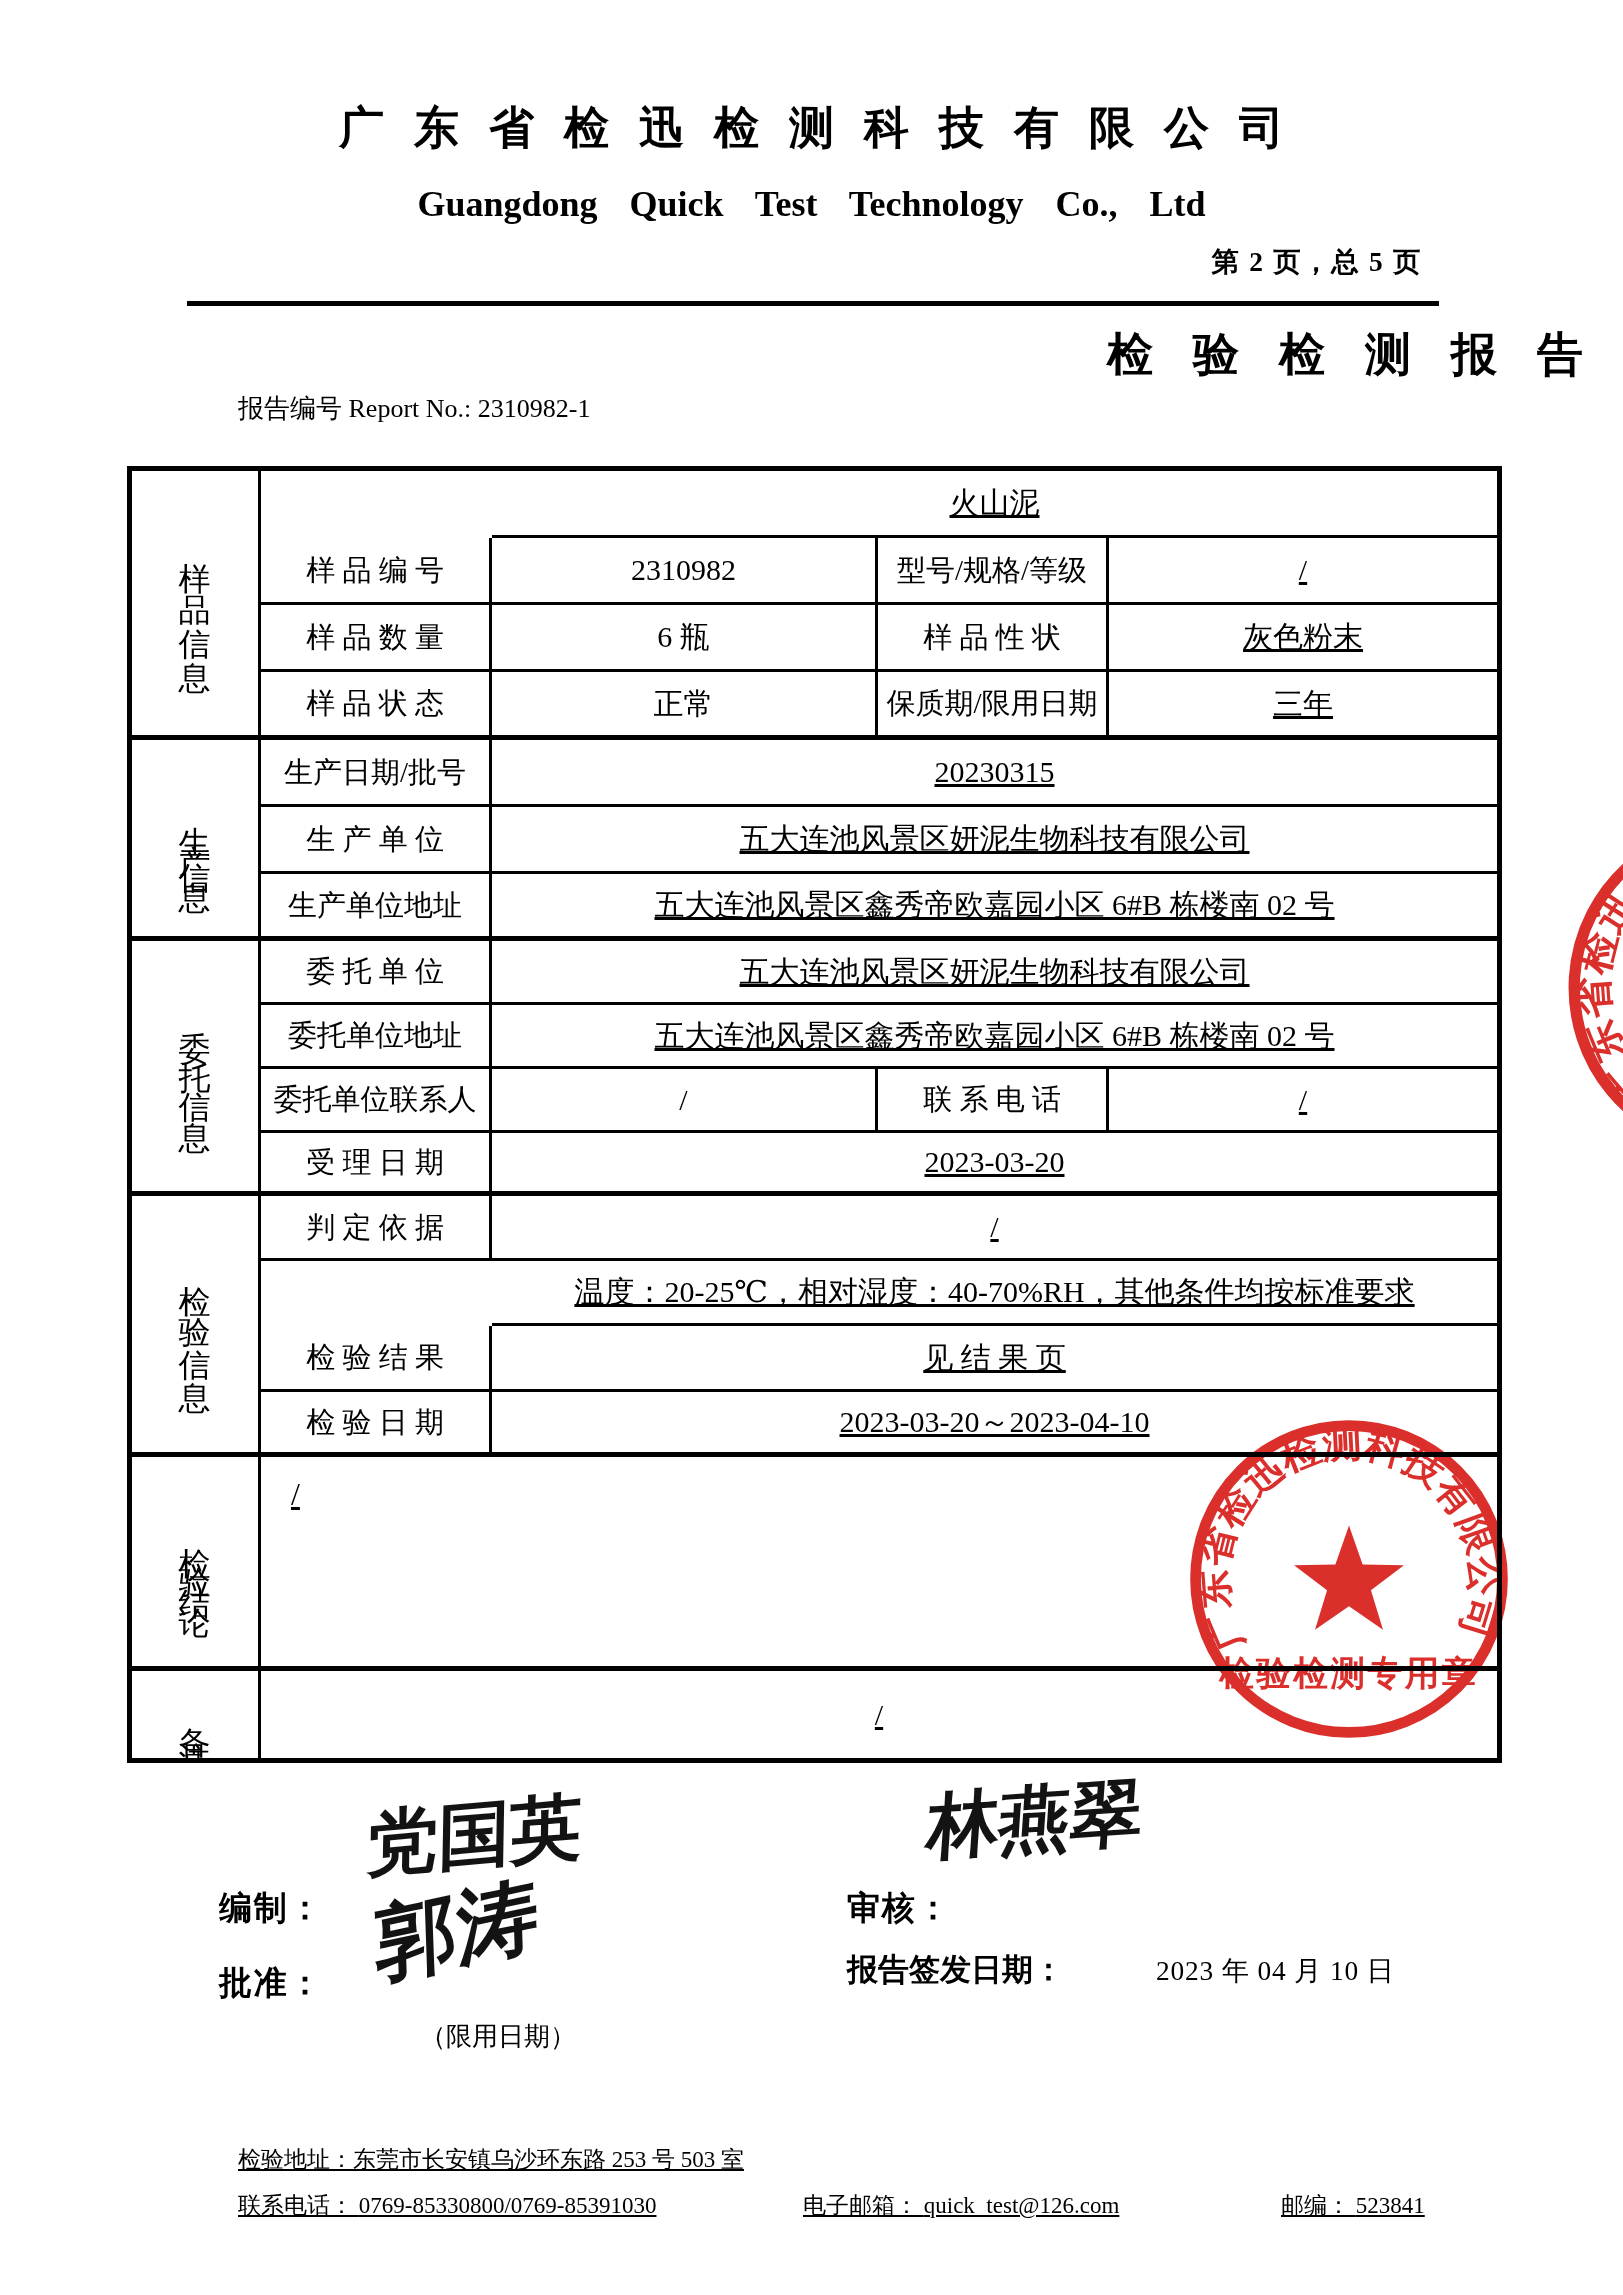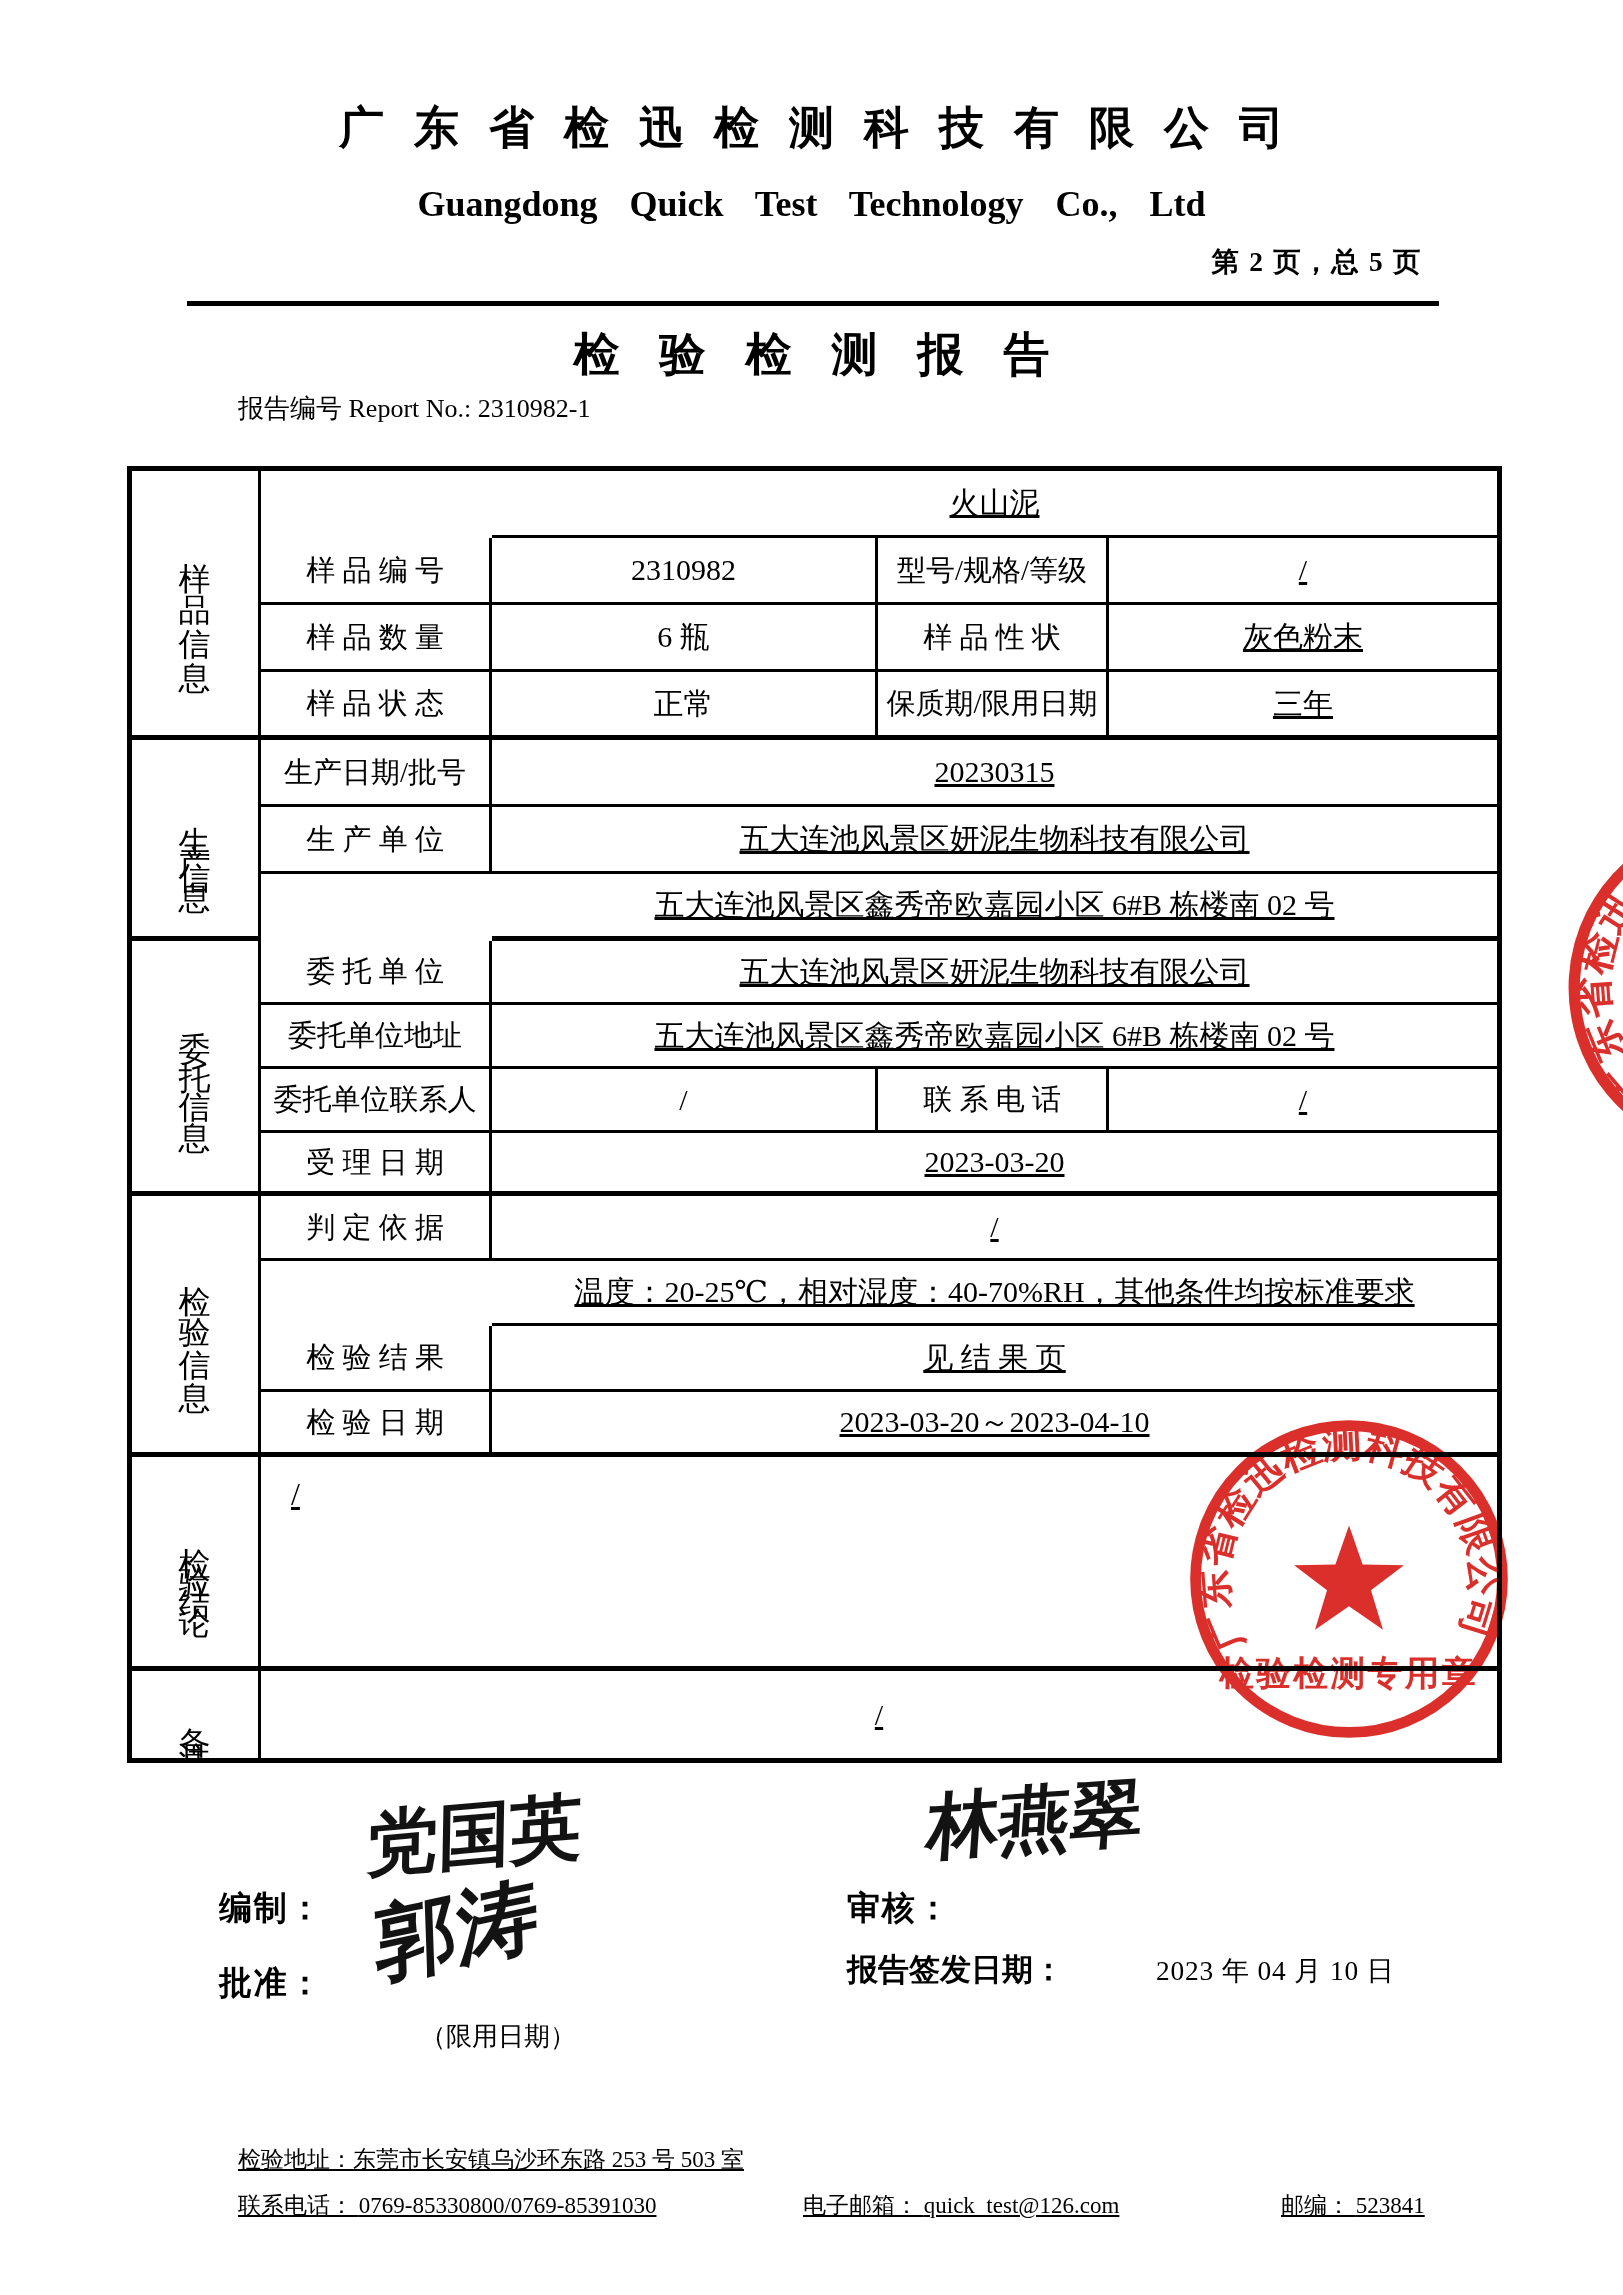--- a/index.html
+++ b/index.html
@@ -9,21 +9,21 @@
     font-family:"Liberation Serif","DejaVu Serif",serif;
   }
   .abs{position:absolute;}
   
   .company-cn{top:98px;left:0;width:100%;text-align:center;font-size:45px;font-weight:600;
     letter-spacing:30px;padding-left:30px;box-sizing:border-box;white-space:nowrap;}
   .company-en{top:183px;left:0;width:100%;text-align:center;font-size:36px;font-weight:600;
     word-spacing:23px;white-space:nowrap;}
   .page-info{top:244px;right:201px;font-size:27.4px;font-weight:600;letter-spacing:1.7px;}
   .head-rule{top:301px;left:187px;width:1252px;height:5px;background:#000;}
-  .doc-title{top:324px;left:0;width:100%;text-align:center;font-size:46px;font-weight:700;
+  .doc-title{top:324px;left:0;width:100%;text-align:right;font-size:46px;font-weight:700;
     letter-spacing:40px;padding-left:40px;box-sizing:border-box;white-space:nowrap;}
   .report-no{top:391px;left:238px;font-size:26px;}
   
   .grid{
     position:absolute;left:127px;top:466px;width:1375px;height:1297px;box-sizing:border-box;
     border:5px solid #000;display:grid;
     grid-template-columns:129px 231px 386px 231px 388px;
     grid-template-rows:67px 67px 67px 68px 67px 67px 67px 64px 64px 64px 63px 65px 65px 66px 65px 214px 88px;
   }
   .c{border-right:3.3px solid #000;border-bottom:3.3px solid #000;
@@ -81,20 +81,21 @@
   <div class="c last-col" style="grid-area:3/5/4/6">灰色粉末</div>
   <div class="c sec-end" style="grid-area:4/3/5/4">正常</div>
   <div class="c fname sec-end" style="grid-area:4/4/5/5">保质期/限用日期</div>
   <div class="c last-col sec-end" style="grid-area:4/5/5/6">三年</div>
 
   <div class="c vlabel ls22 sec-end" style="grid-area:5/1/8/2">生产信息</div>
   <div class="c fname" style="grid-area:5/2/6/3">生产日期/批号</div>
   <div class="c last-col" style="grid-area:5/3/6/6">20230315</div>
   <div class="c fname" style="grid-area:6/2/7/3">生 产 单 位</div>
   <div class="c last-col" style="grid-area:6/3/7/6">五大连池风景区妍泥生物科技有限公司</div>
+  <div class="c fname sec-end" style="grid-area:7/2/8/3">生产单位地址</div>
   <div class="c last-col sec-end" style="grid-area:7/3/8/6">五大连池风景区鑫秀帝欧嘉园小区 6#B 栋楼南 02 号</div>
 
   <div class="c vlabel ls36 sec-end" style="grid-area:8/1/12/2">委托信息</div>
   <div class="c fname" style="grid-area:8/2/9/3">委 托 单 位</div>
   <div class="c last-col" style="grid-area:8/3/9/6">五大连池风景区妍泥生物科技有限公司</div>
   <div class="c fname" style="grid-area:9/2/10/3">委托单位地址</div>
   <div class="c last-col" style="grid-area:9/3/10/6">五大连池风景区鑫秀帝欧嘉园小区 6#B 栋楼南 02 号</div>
   <div class="c fname" style="grid-area:10/2/11/3">委托单位联系人</div>
   <div class="c" style="grid-area:10/3/11/4">/</div>
   <div class="c fname" style="grid-area:10/4/11/5">联 系 电 话</div>

